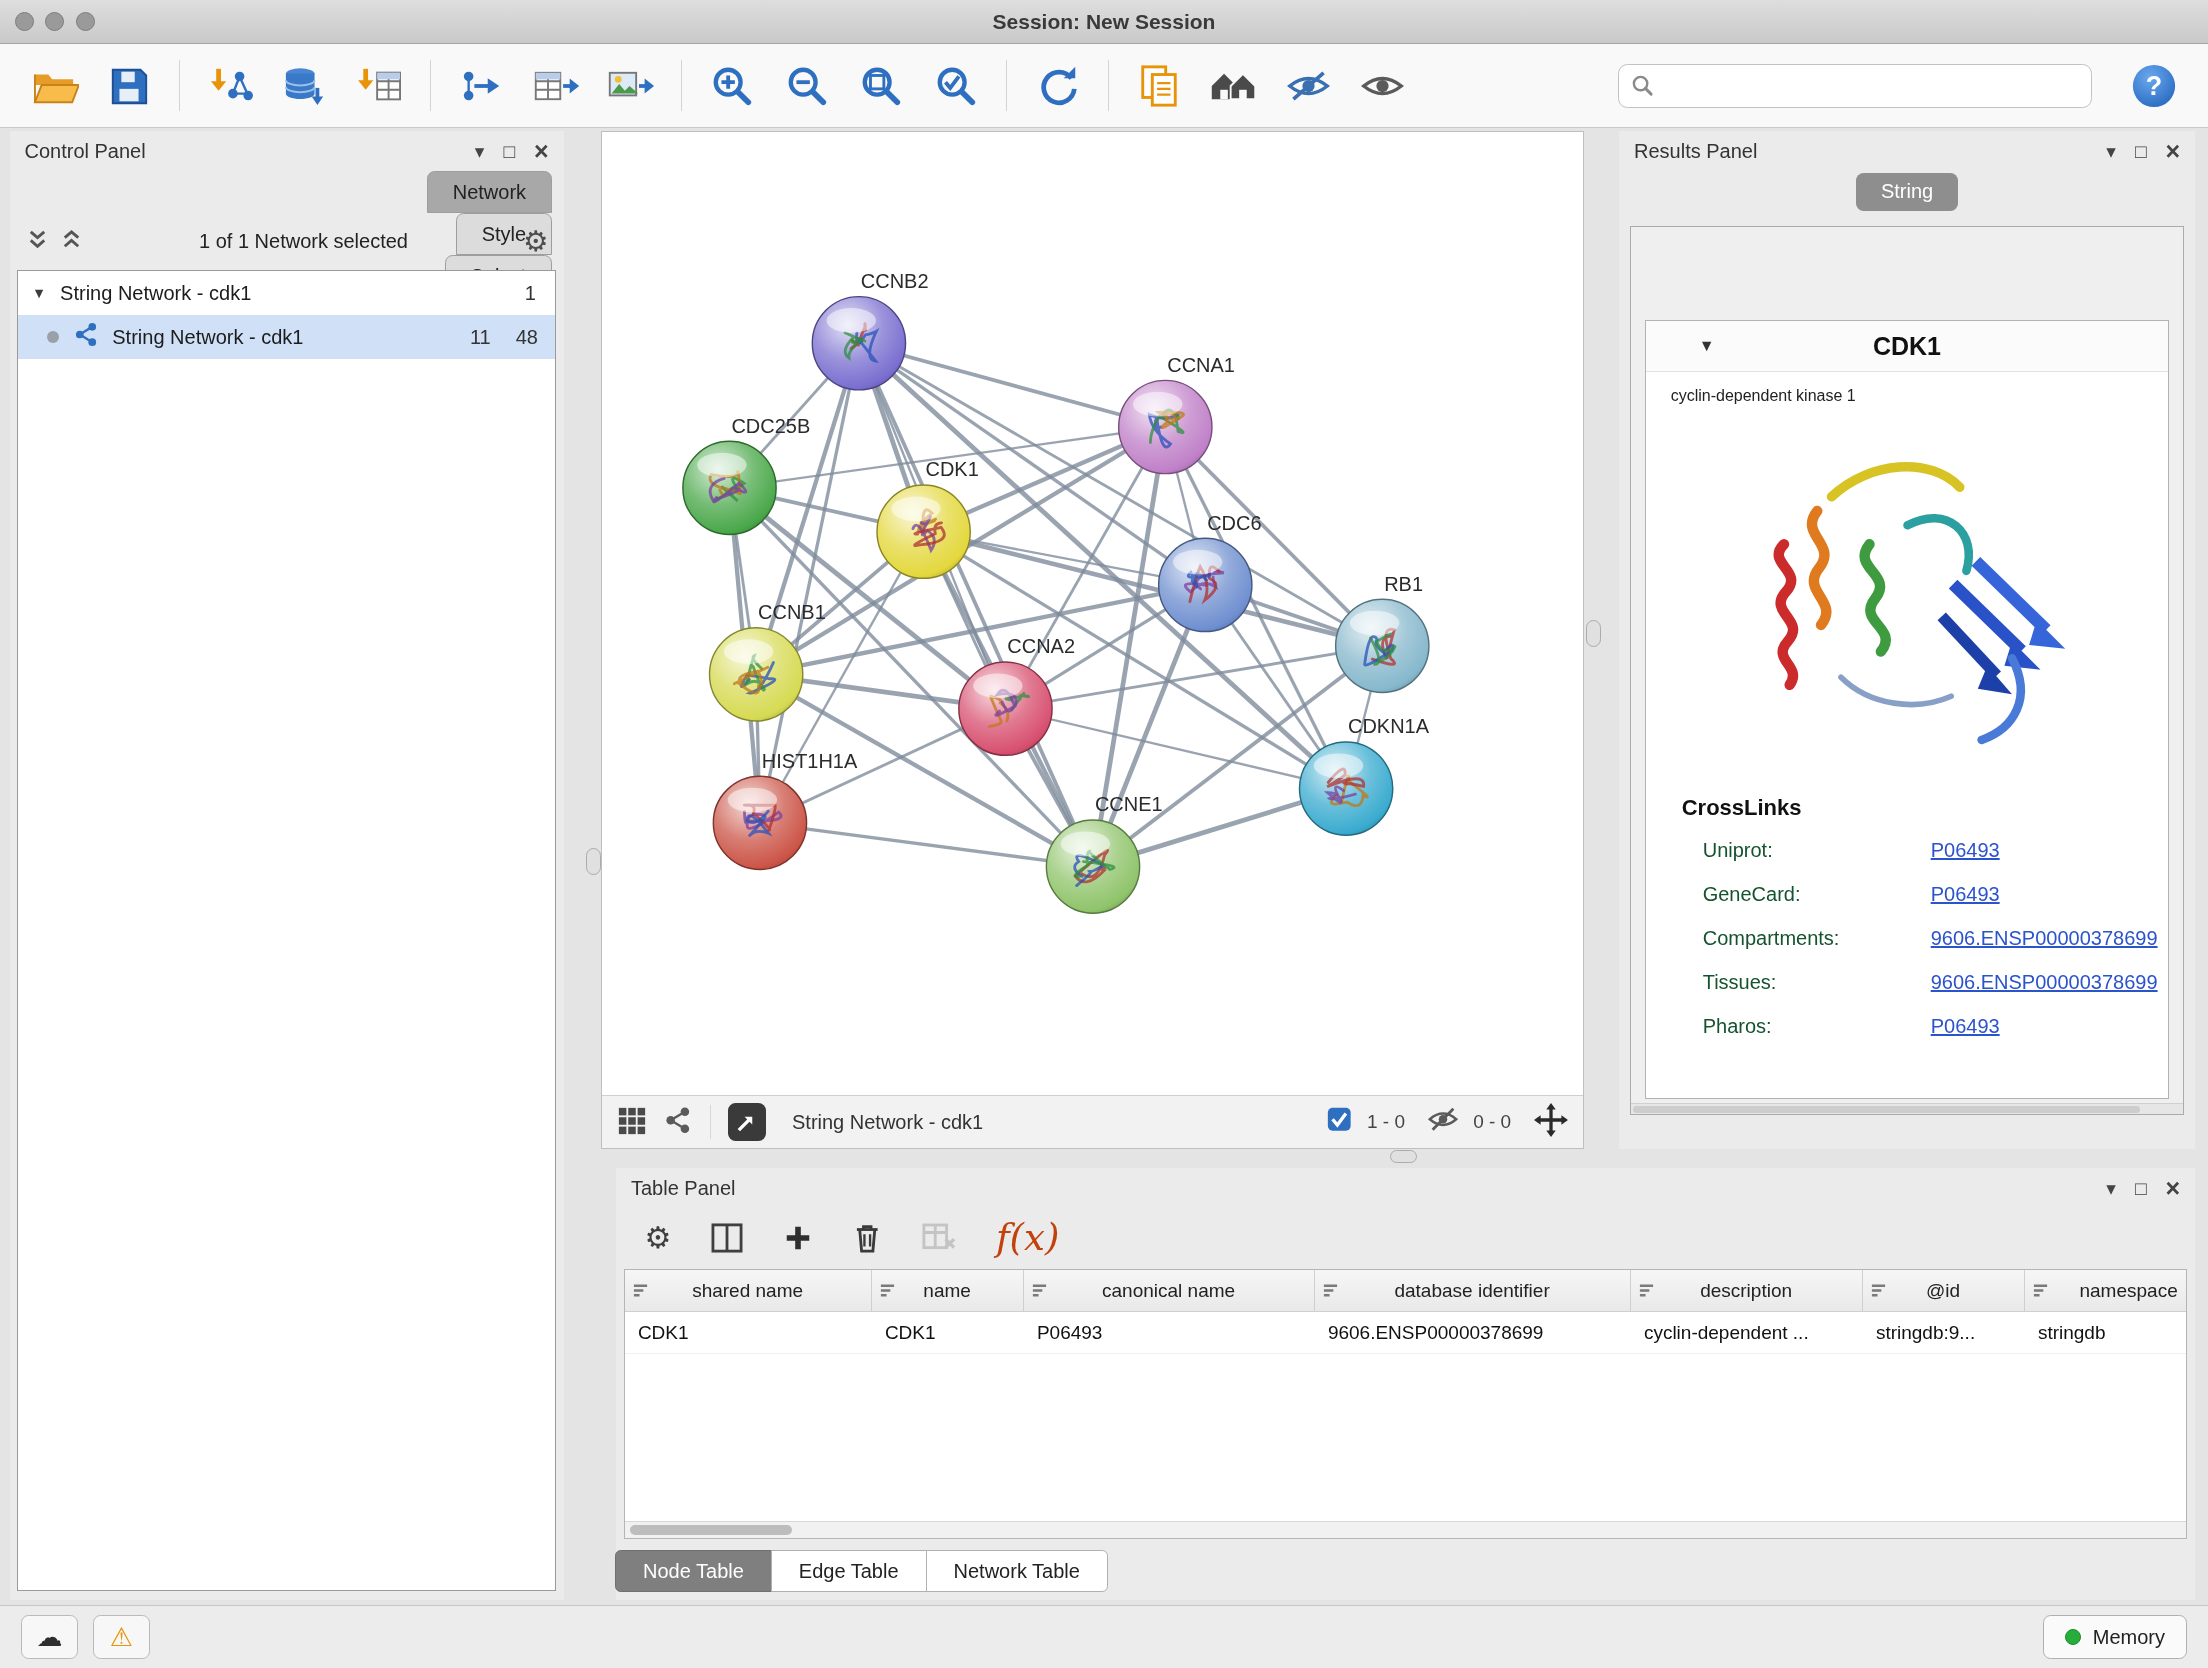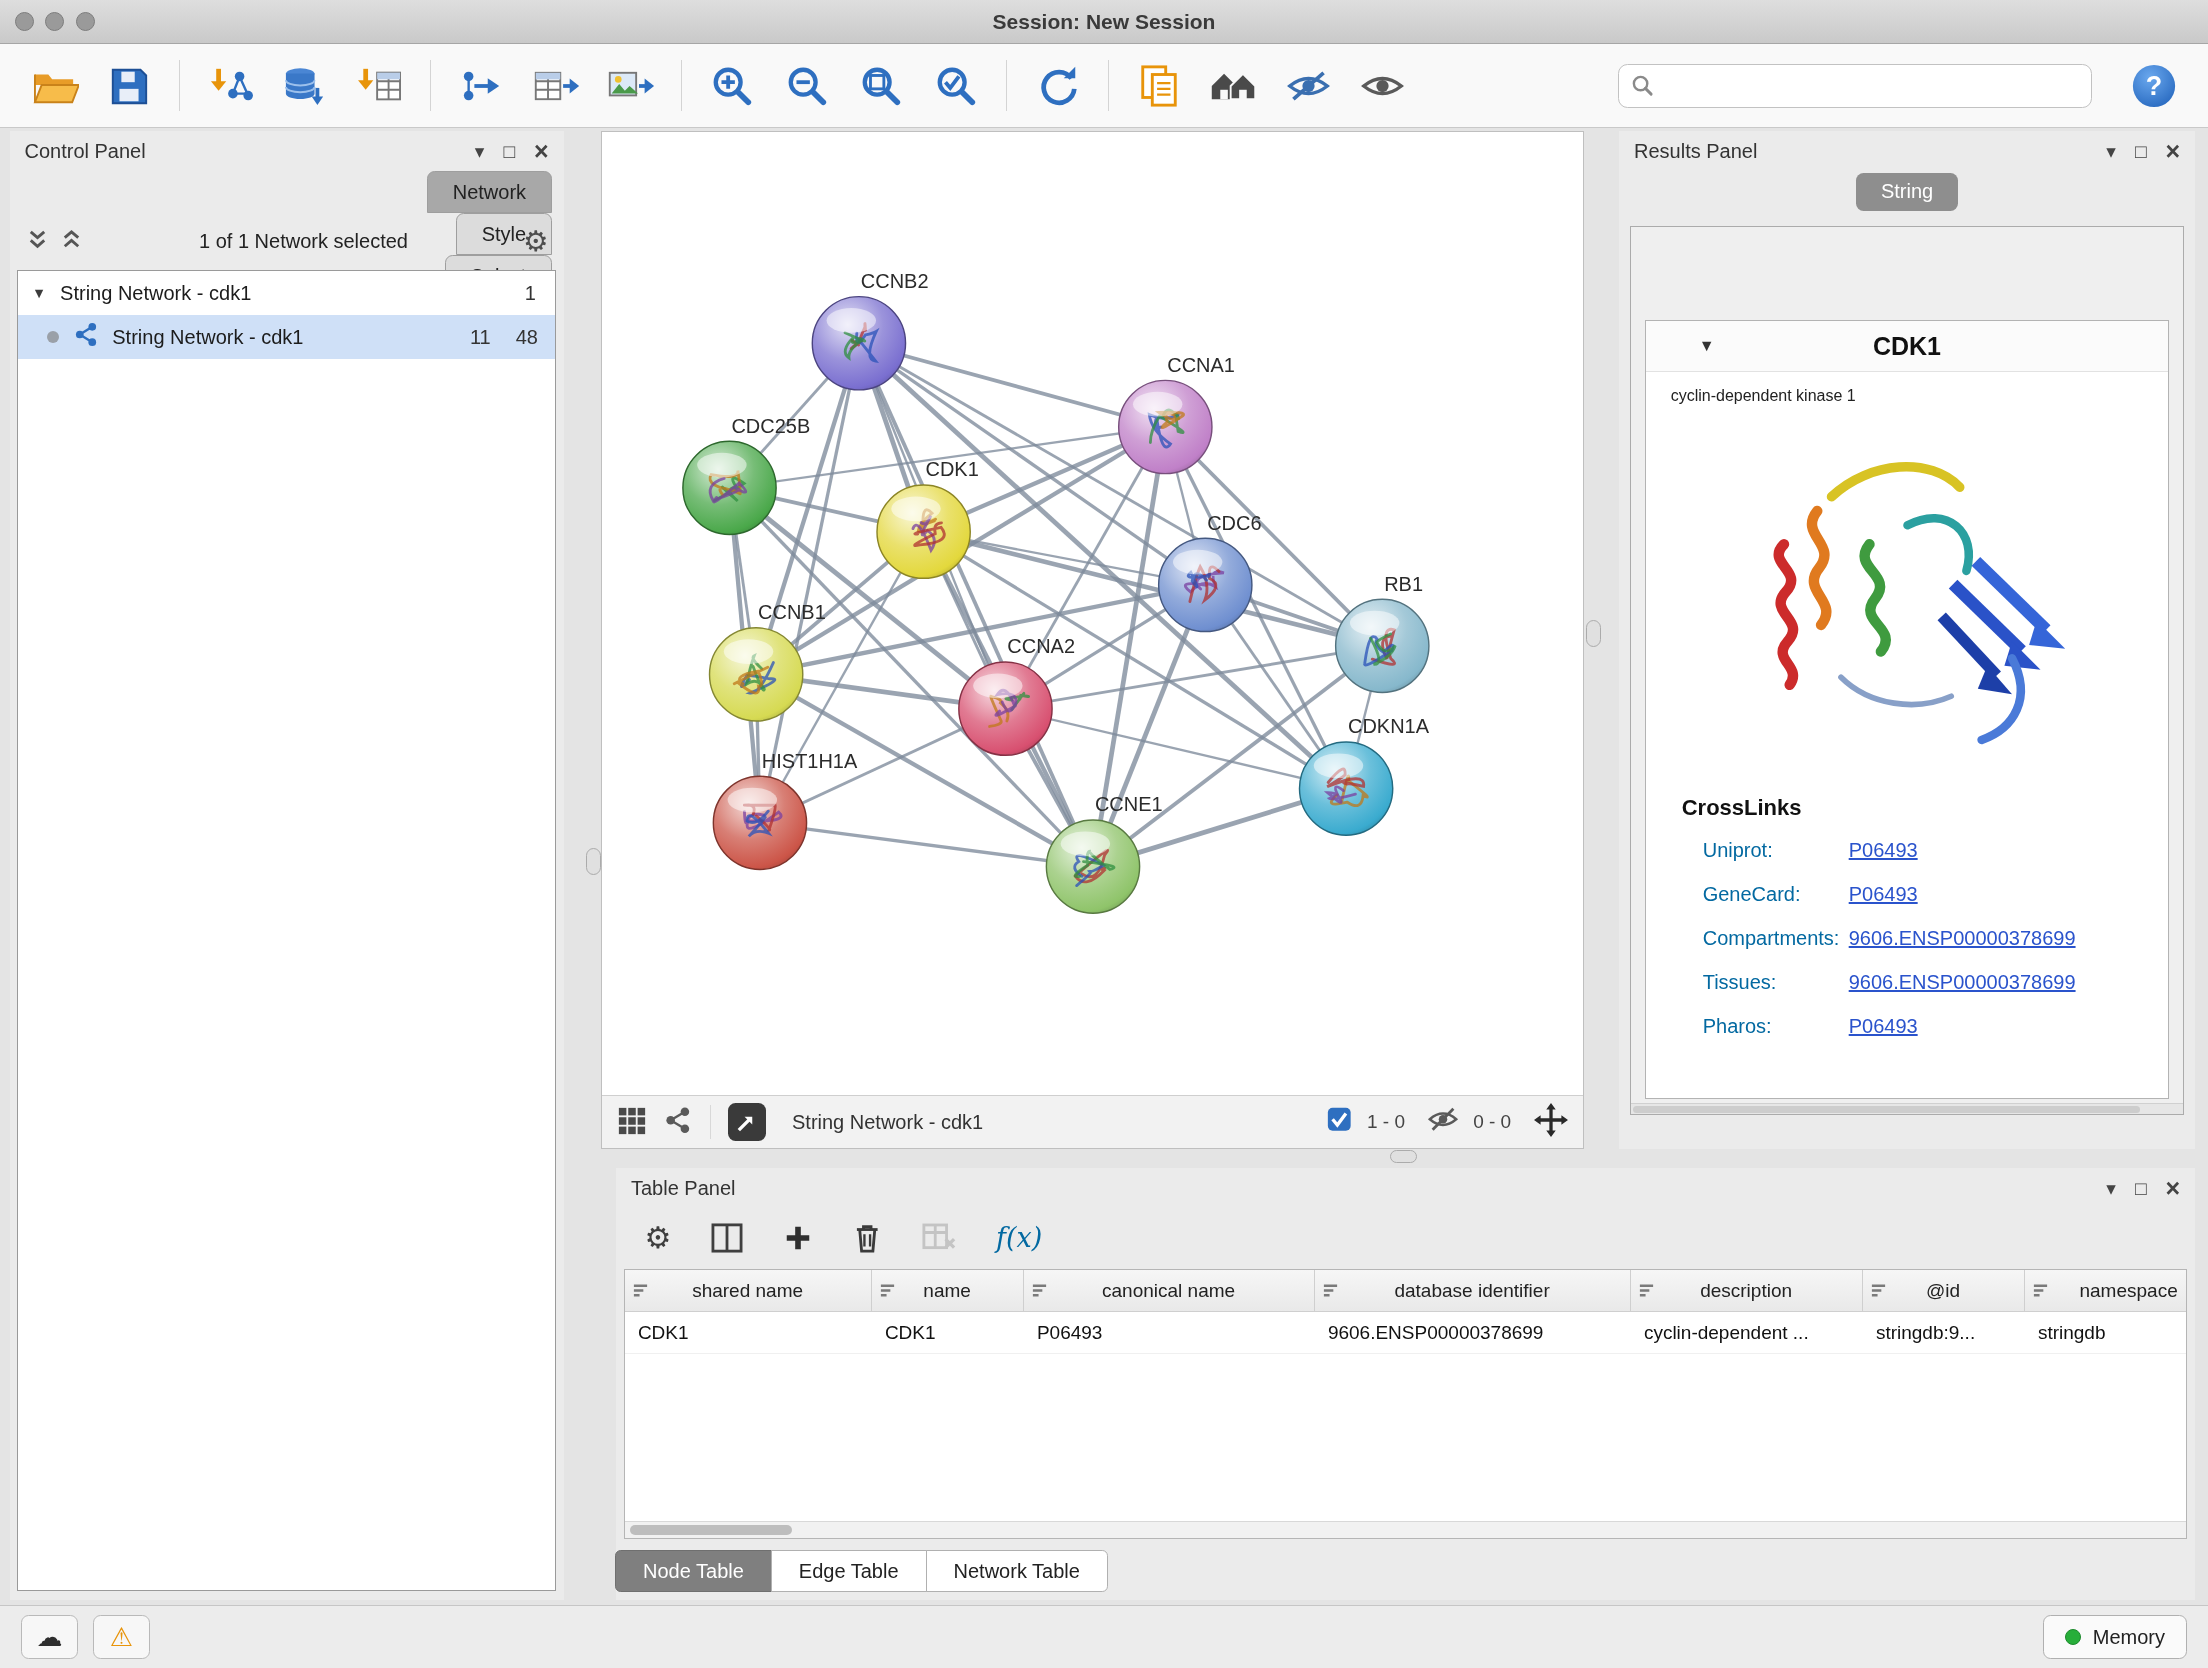--- a/index.html
+++ b/index.html
@@ -72,31 +72,31 @@
   .exp-row { display:flex; justify-content:center; gap:36px; margin-top:21px; }
   .exp-btn { background:#fdfdfd; border:1px solid #b6b6b6; border-radius:8.6px; font-size:20px; padding:9.5px 27px; color:#222; }
   .protein-section { position:absolute; left:13.3px; right:13.3px; top:93px; bottom:15px; border:1px solid #b3b3b3; background:#fff; overflow:hidden; }
   .section-header { height:51px; display:flex; align-items:center; background:#fbfbfb; border-bottom:1px solid #e2e2e2; position:relative; }
   .section-arrow { position:absolute; left:53px; font-size:16px; color:#333; }
   .section-name { flex:1; text-align:center; font-weight:700; font-size:25px; color:#111; }
   .protein-desc { padding:15px 0 0 25px; font-size:16px; color:#222; }
   .protein-img { display:block; margin:5.7px auto 0 auto; }
   .xl-title { margin:13.3px 0 7.6px 36px; font-weight:700; font-size:22px; color:#111; }
   .xl-row { display:flex; align-items:center; height:44px; font-size:20px; }
-  .xl-label { padding-left:57px; width:203px; color:#0369a1; }
+  .xl-label { padding-left:57px; width:285px; color:#14532d; }
   .xl-value { color:#2a53cc; text-decoration:underline; }
   .results-hscroll { position:absolute; left:0; right:0; bottom:0; height:11.4px; background:#e6e6e6; border-top:1px solid #d0d0d0; }
   .results-hthumb { position:absolute; left:1.9px; top:1.9px; height:7.6px; width:92%; background:#cdcdcd; border-radius:3.8px; }
 
   
   .table-panel { position:absolute; left:616px; top:1168px; width:1579px; height:432px; background:#ebebeb; }
   .table-toolbar { height:59px; display:flex; align-items:center; gap:40px; padding-left:28.5px; }
   .tb-icon { display:flex; align-items:center; justify-content:center; }
   .tb-gear { font-size:30px; color:#3f3f3f; }
-  .fx { font-family:"DejaVu Serif", serif; font-style:italic; font-size:27px; color:#0369a1; }
+  .fx { font-family:"DejaVu Serif", serif; font-style:italic; font-size:37px; color:#c2410c; }
   .table-box { position:absolute; left:7.6px; right:7.6px; top:101px; bottom:61px; border:1px solid #b5b5b5; background:#fff; overflow:hidden; }
   .thead { display:flex; height:42px; background:linear-gradient(#f6f6f6,#e9e9e9); border-bottom:1px solid #cfcfcf; }
   .th { position:relative; display:flex; align-items:center; justify-content:center; border-right:1px solid #cfcfcf;
     font-size:19px; color:#222; flex:none; }
   .th .col-icon { position:absolute; left:7.6px; top:12.4px; }
   .trow { display:flex; height:42px; border-bottom:1px solid #f0f0f0; }
   .td { flex:none; display:flex; align-items:center; padding-left:13.3px; font-size:19px; color:#111; overflow:hidden; white-space:nowrap; }
   .table-hscroll { position:absolute; left:0; right:0; bottom:0; height:17px; background:#f1f1f1; border-top:1px solid #d8d8d8; }
   .table-hthumb { position:absolute; left:5.7px; top:2.9px; width:162px; height:10.5px; background:#bdbdbd; border-radius:5.7px; }
   .table-tabs { position:absolute; left:0; right:8px; bottom:7.6px; display:flex; justify-content:flex-start; }

